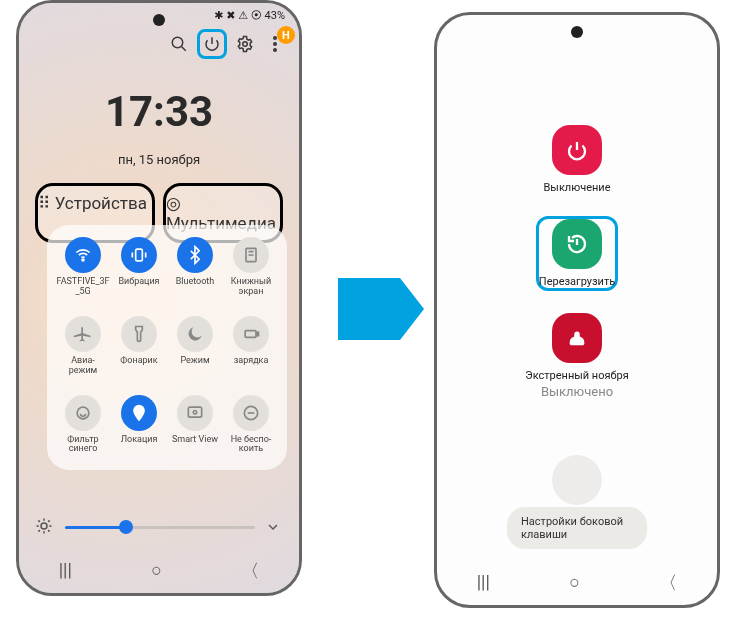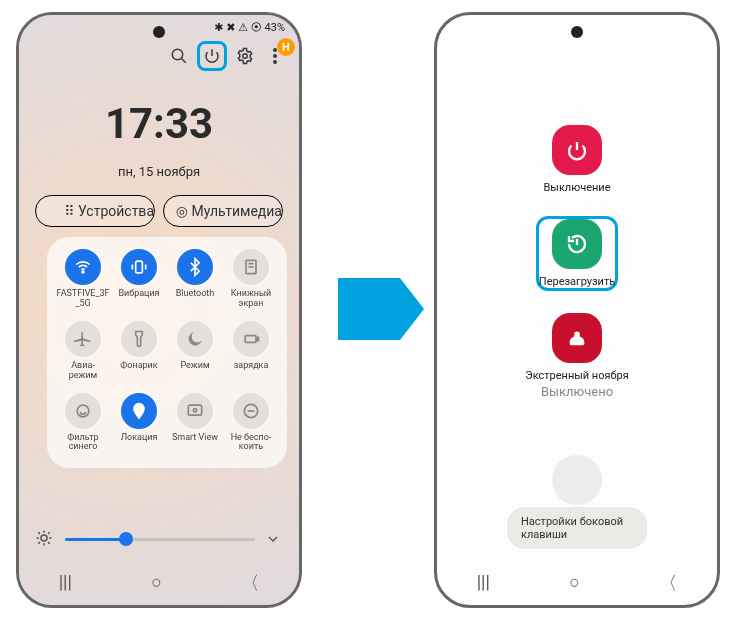--- a/index.html
+++ b/index.html
@@ -1,34 +1,34 @@
 <!DOCTYPE html>
 <html><head>
 <meta charset="utf-8">
 <style>
   body{margin:0;background:#fff;font-family:-apple-system,BlinkMacSystemFont,"Segoe UI",Roboto,sans-serif;width:730px;height:628px;position:relative;}
   .phone{position:absolute;width:280px;height:590px;border:3px solid #666;border-radius:36px;background:#ece4da;overflow:hidden;}
-  .phone.left{left:16px;top:12px;}
+  .phone.left{left:16px;top:0;}
   .phone.right{left:434px;top:12px;background:#fdfdfd;}
   .cam{position:absolute;top:11px;left:50%;transform:translateX(-50%);width:12px;height:12px;border-radius:50%;background:#222;}
   .arrow{position:absolute;left:338px;top:278px;width:62px;height:62px;background:#00a3e0;}
   .arrow::after{content:"";position:absolute;left:62px;top:0;width:0;height:0;border-top:31px solid transparent;border-bottom:31px solid transparent;border-left:24px solid #00a3e0;}
   
   .qs-bg{position:absolute;inset:0;background:radial-gradient(circle at 40% 50%,rgba(255,210,170,.55),rgba(220,215,225,.8));filter:blur(.5px);}
   .status{position:absolute;top:6px;right:14px;font-size:11px;color:#222;display:flex;gap:4px;align-items:center;}
   .toprow{position:absolute;top:26px;right:12px;display:flex;gap:6px;align-items:center;}
   .ticon{width:24px;height:24px;display:flex;align-items:center;justify-content:center;color:#3a3a3a;}
   .hl{border:3px solid #00a3e0;border-radius:8px;padding:0px;}
   .badge{width:18px;height:18px;background:#ff9c00;border-radius:50%;color:#fff;font-size:11px;font-weight:700;display:flex;align-items:center;justify-content:center;}
   .clock{position:absolute;top:84px;left:0;right:0;text-align:center;color:#2a2a2a;}
   .clock .t{font-size:42px;font-weight:700;}
   .clock .d{font-size:13px;margin-top:16px;}
   .chips{position:absolute;top:180px;left:16px;right:16px;display:flex;gap:8px;}
-  .chip{flex:1;border:1px solid #000000;border-radius:18px;padding:7px 0;text-align:right;font-size:14px;color:#333;background:rgba(255,255,255,.25);}
-  .tiles{position:absolute;top:222px;left:12px;right:12px;background:rgba(255,255,255,.7);border-radius:22px;padding:12px 8px 16px;display:grid;grid-template-columns:repeat(4,1fr);row-gap:12px;text-align:center;margin-left:16px;}
+  .chip{flex:1;border:3px solid #000000;border-radius:18px;padding:7px 0;text-align:left;font-size:17px;color:#333;background:rgba(255,255,255,.25);}
+  .tiles{position:absolute;top:222px;left:12px;right:12px;background:rgba(255,255,255,.7);border-radius:22px;padding:12px 8px 16px;display:grid;grid-template-columns:repeat(4,1fr);row-gap:19px;text-align:center;margin-left:16px;}
   .tile{display:flex;flex-direction:column;align-items:center;gap:4px;}
   .tc{width:36px;height:36px;border-radius:50%;display:flex;align-items:center;justify-content:center;}
   .on{background:#1a73e8;color:#fff;}
   .off{background:#e3e0dc;color:#888;}
   .tl{font-size:9px;color:#444;line-height:1.1;white-space:pre-line;}
   .slider{position:absolute;left:16px;right:16px;bottom:56px;display:flex;align-items:center;gap:10px;}
   .slider .sun{width:20px;height:20px;color:#555;}
   .track{flex:1;height:3px;background:#c7c2bb;border-radius:2px;position:relative;}
   .track::before{content:"";position:absolute;left:0;top:0;bottom:0;width:32%;background:#1a73e8;border-radius:2px;}
   .thumb{position:absolute;left:32%;top:50%;transform:translate(-50%,-50%);width:14px;height:14px;background:#1a73e8;border-radius:50%;}

